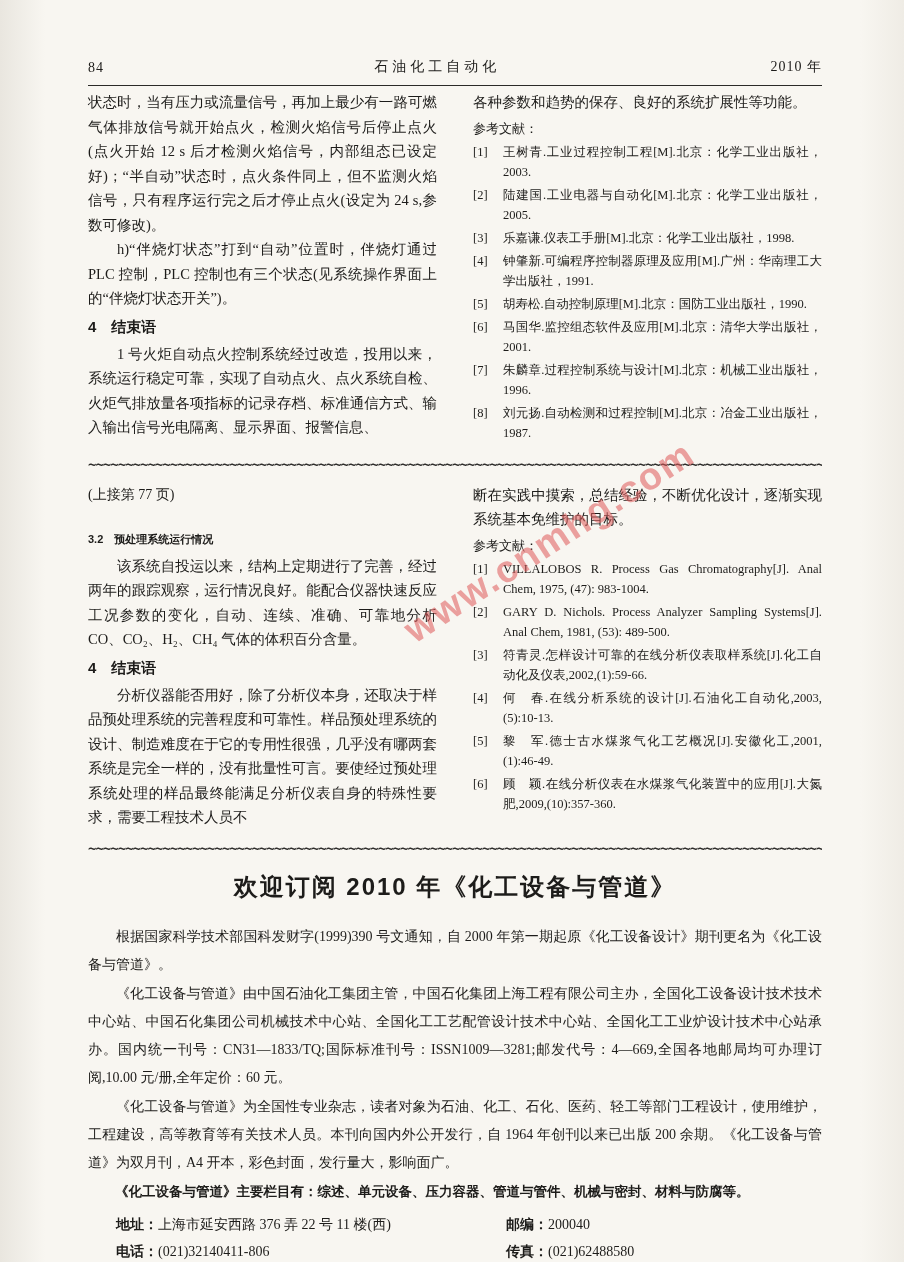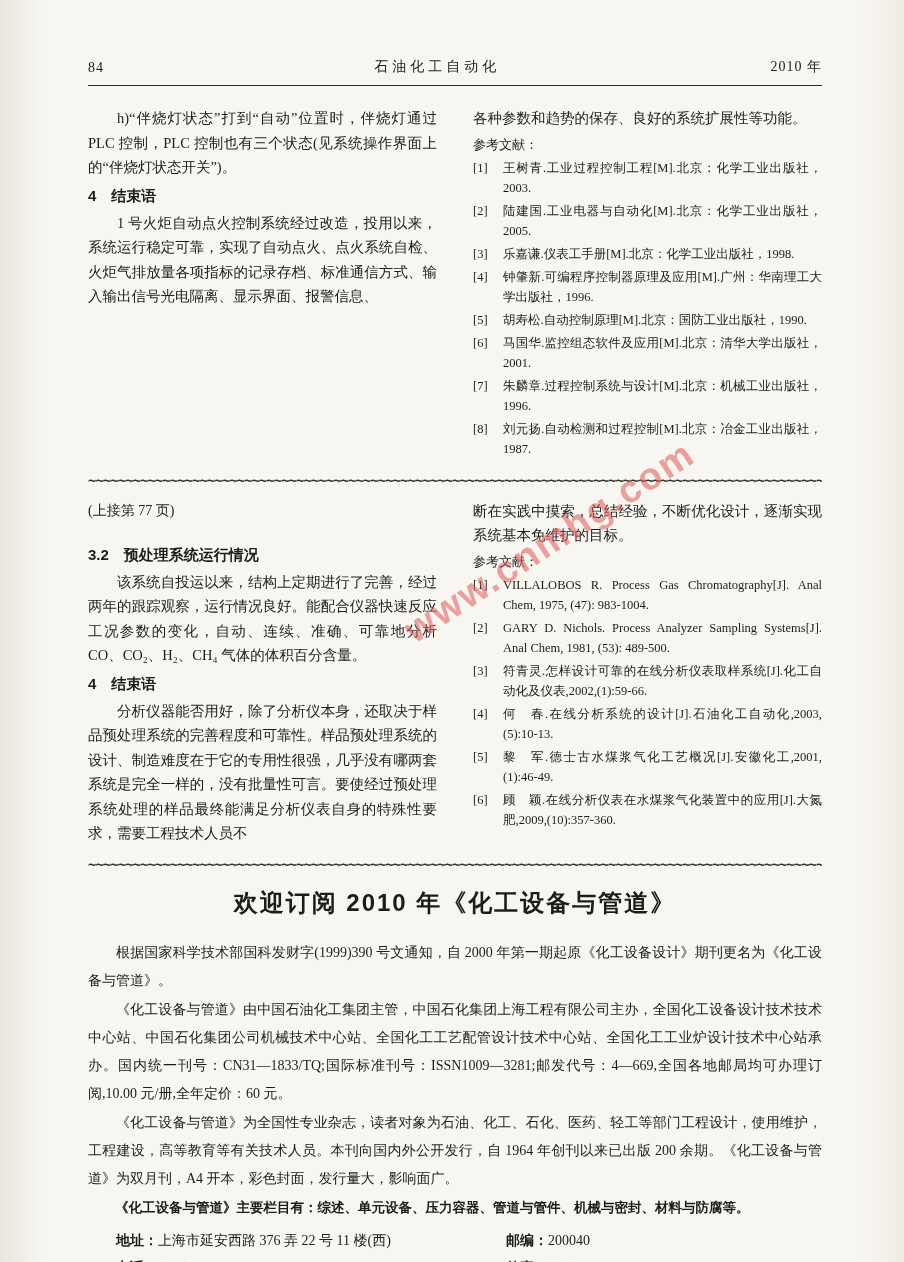--- a/index.html
+++ b/index.html
@@ -13,42 +13,42 @@
     font-family: "Liberation Serif", "DejaVu Serif", serif;
     color: #1d1c1a;
   }
   .content { padding: 58px 82px 0 88px; }
 
   .page-header {
     display: flex; justify-content: space-between; align-items: flex-end;
     font-size: 14px; letter-spacing: 1px;
     padding-bottom: 9px;
     border-bottom: 1.5px solid #2b2a28;
-    margin-bottom: 20px;
+    margin-bottom: 4px;
   }
   .journal-title { letter-spacing: 4px; }
 
   .cols { display: flex; gap: 36px; }
   .col { flex: 1 1 0; min-width: 0; }
 
   .body-p {
     font-size: 14.5px; line-height: 24.5px;
     text-align: justify;
     text-justify: inter-ideograph;
   }
   .indent { text-indent: 2em; }
 
   .sec-heading {
     font-family: "Liberation Sans", "DejaVu Sans", sans-serif;
     font-size: 15px; font-weight: bold;
     line-height: 24px; margin: 4px 0 3px 0;
   }
   .sub-heading {
     font-family: "Liberation Sans", "DejaVu Sans", sans-serif;
-    font-size: 15px; font-weight: bold;
+    font-size: 11px; font-weight: bold;
     line-height: 24px; margin: 3px 0 3px 0;
   }
   .continued-note { font-size: 14px; line-height: 24px; margin-bottom: 20px; }
 
   .ref-title {
     font-family: "Liberation Sans", "DejaVu Sans", sans-serif;
     font-weight: normal; font-size: 13px; line-height: 22px; margin: 3px 0 2px 0;
   }
   .ref { display: flex; font-size: 12.5px; line-height: 20px; margin-bottom: 3px; }
   .ref-num { flex: 0 0 30px; }
@@ -102,20 +102,21 @@
   <div class="content">
 
     <div class="page-header">
       <span>84</span>
       <span class="journal-title">石油化工自动化</span>
       <span>2010 年</span>
     </div>
 
     <div class="cols">
       <div class="col">
+        <p class="body-p">状态时，当有压力或流量信号，再加上最少有一路可燃气体排放信号就开始点火，检测火焰信号后停止点火(点火开始 12 s 后才检测火焰信号，内部组态已设定好)；“半自动”状态时，点火条件同上，但不监测火焰信号，只有程序运行完之后才停止点火(设定为 24 s,参数可修改)。</p>
         <p class="body-p indent">h)“伴烧灯状态”打到“自动”位置时，伴烧灯通过 PLC 控制，PLC 控制也有三个状态(见系统操作界面上的“伴烧灯状态开关”)。</p>
         <h3 class="sec-heading">4　结束语</h3>
         <p class="body-p indent">1 号火炬自动点火控制系统经过改造，投用以来，系统运行稳定可靠，实现了自动点火、点火系统自检、火炬气排放量各项指标的记录存档、标准通信方式、输入输出信号光电隔离、显示界面、报警信息、</p>
       </div>
       <div class="col">
         <p class="body-p">各种参数和趋势的保存、良好的系统扩展性等功能。</p>
         <div class="ref-title">参考文献：</div>
         <div class="ref">
           <span class="ref-num">[1]</span>
           <span class="ref-text">王树青.工业过程控制工程[M].北京：化学工业出版社，2003.</span>
@@ -123,21 +124,21 @@
         <div class="ref">
           <span class="ref-num">[2]</span>
           <span class="ref-text">陆建国.工业电器与自动化[M].北京：化学工业出版社，2005.</span>
         </div>
         <div class="ref">
           <span class="ref-num">[3]</span>
           <span class="ref-text">乐嘉谦.仪表工手册[M].北京：化学工业出版社，1998.</span>
         </div>
         <div class="ref">
           <span class="ref-num">[4]</span>
-          <span class="ref-text">钟肇新.可编程序控制器原理及应用[M].广州：华南理工大学出版社，1996.</span>
+          <span class="ref-text">钟肇新.可编程序控制器原理及应用[M].广州：华南理工大学出版社，1991.</span>
         </div>
         <div class="ref">
           <span class="ref-num">[5]</span>
           <span class="ref-text">胡寿松.自动控制原理[M].北京：国防工业出版社，1990.</span>
         </div>
         <div class="ref">
           <span class="ref-num">[6]</span>
           <span class="ref-text">马国华.监控组态软件及应用[M].北京：清华大学出版社，2001.</span>
         </div>
         <div class="ref">

